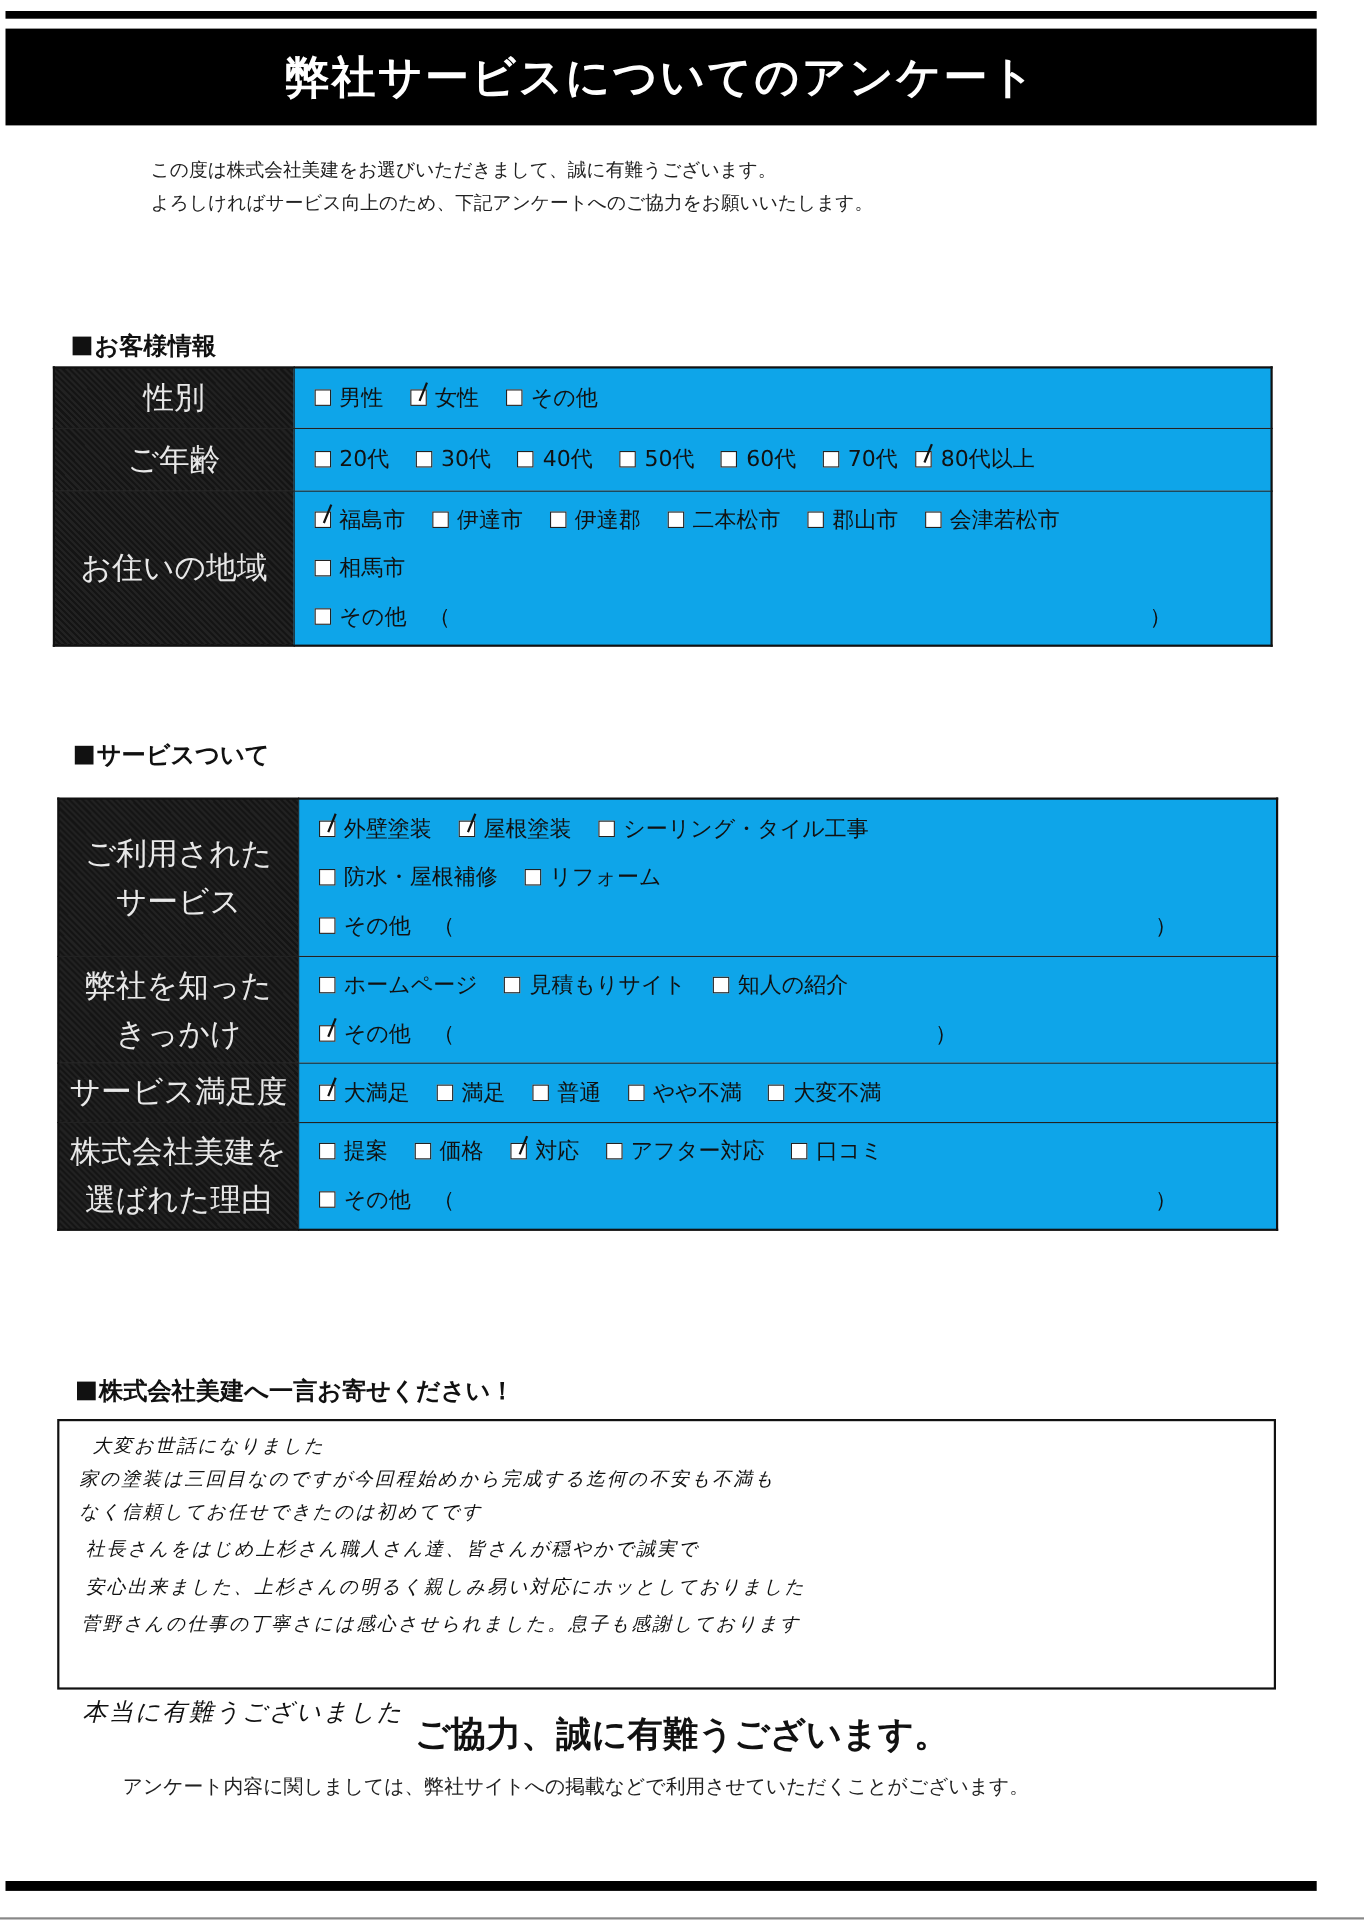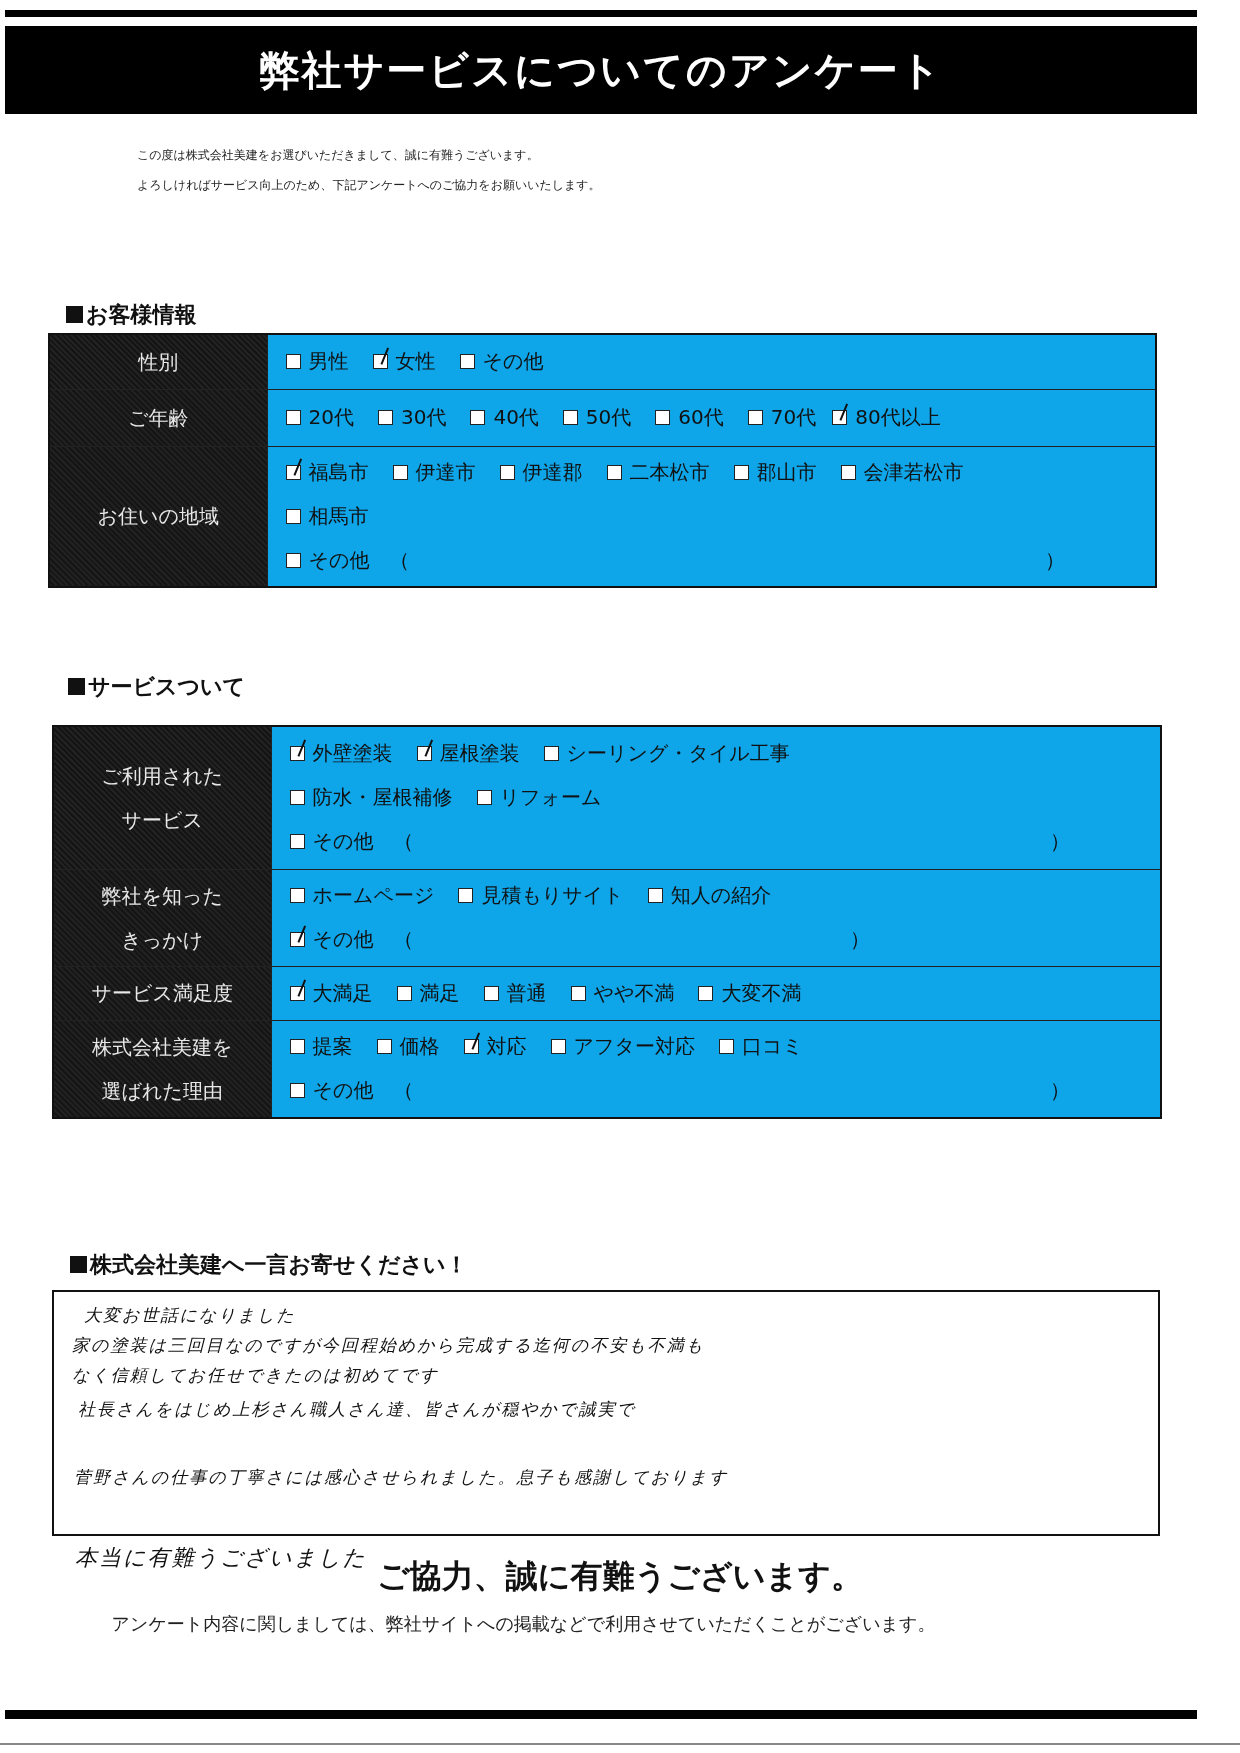--- a/index.html
+++ b/index.html
@@ -10,37 +10,37 @@
   .abs { position: absolute; }
   .bar { background: #000; }
   .header-block {
     left: 5px; top: 26px; width: 1192px; height: 88px; background: #000000;
     display: flex; align-items: center; justify-content: center;
   }
   .header-title {
     color: #fff; font-size: 40px; font-weight: bold; letter-spacing: 2px;
   }
   .intro {
-    left: 137px; top: 140px; font-size: 12px; line-height: 30px; color: #222;
+    left: 137px; top: 140px; font-size: 17px; line-height: 30px; color: #222;
   }
   .section-heading {
     font-size: 22px; font-weight: bold; color: #111;
   }
   .section-heading .sq {
     display: inline-block; width: 17px; height: 17px; background: #111;
     margin-right: 3px; vertical-align: -1px;
   }
   table.form {
     position: absolute; border-collapse: collapse; border: 2px solid #111;
   }
   table.form td { border: 1.5px solid #222; padding: 0; }
   td.label {
     background: #1a1a1a;
     background-image: repeating-linear-gradient(45deg, #222 0 2px, #141414 2px 4px);
-    color: #e8e8e8; font-size: 20px; text-align: center; vertical-align: middle;
+    color: #e8e8e8; font-size: 28px; text-align: center; vertical-align: middle;
     line-height: 44px;
   }
   td.opts { background: #0ea5e9; vertical-align: middle; padding-left: 18px !important; }
   .opt-line { height: 44px; display: flex; align-items: center; font-size: 20px; white-space: nowrap; }
   .opt { display: inline-flex; align-items: center; margin-right: 24px; }
   .cb {
     display: inline-block; width: 15px; height: 15px; border: 1.5px solid #222;
     margin-right: 8px; position: relative; box-sizing: border-box; background: #fff;
   }
   .cb.checked::after {
@@ -335,20 +335,21 @@
 
 <div class="abs section-heading" style="left:70px;top:1250px;">
   <span class="sq"></span><span>株式会社美建へ一言お寄せください！</span>
 </div>
 
 <div class="abs comment-box">
   <div class="hw" style="position:absolute;left:30px;top:6px;">大変お世話になりました</div>
   <div class="hw" style="position:absolute;left:18px;top:36px;">家の塗装は三回目なのですが今回程始めから完成する迄何の不安も不満も</div>
   <div class="hw" style="position:absolute;left:18px;top:66px;">なく信頼してお任せできたのは初めてです</div>
   <div class="hw" style="position:absolute;left:24px;top:100px;">社長さんをはじめ上杉さん職人さん達、皆さんが穏やかで誠実で</div>
+  <div class="hw" style="position:absolute;left:24px;top:134px;">安心出来ました、上杉さんの明るく親しみ易い対応にホッとしておりました</div>
   <div class="hw" style="position:absolute;left:20px;top:168px;">菅野さんの仕事の丁寧さには感心させられました。息子も感謝しております</div>
 </div>
 
 <div class="abs hw" style="left:75px;top:1540px;font-size:22px;">本当に有難うございました</div>
 
 <div class="abs thanks">ご協力、誠に有難うございます。</div>
 <div class="abs note">アンケート内容に関しましては、弊社サイトへの掲載などで利用させていただくことがございます。</div>
 
 <div class="abs bar" style="left:5px;top:1710px;width:1192px;height:9px;"></div>
 <div class="abs" style="left:0;top:1743px;width:1240px;height:2px;background:#888;"></div>

